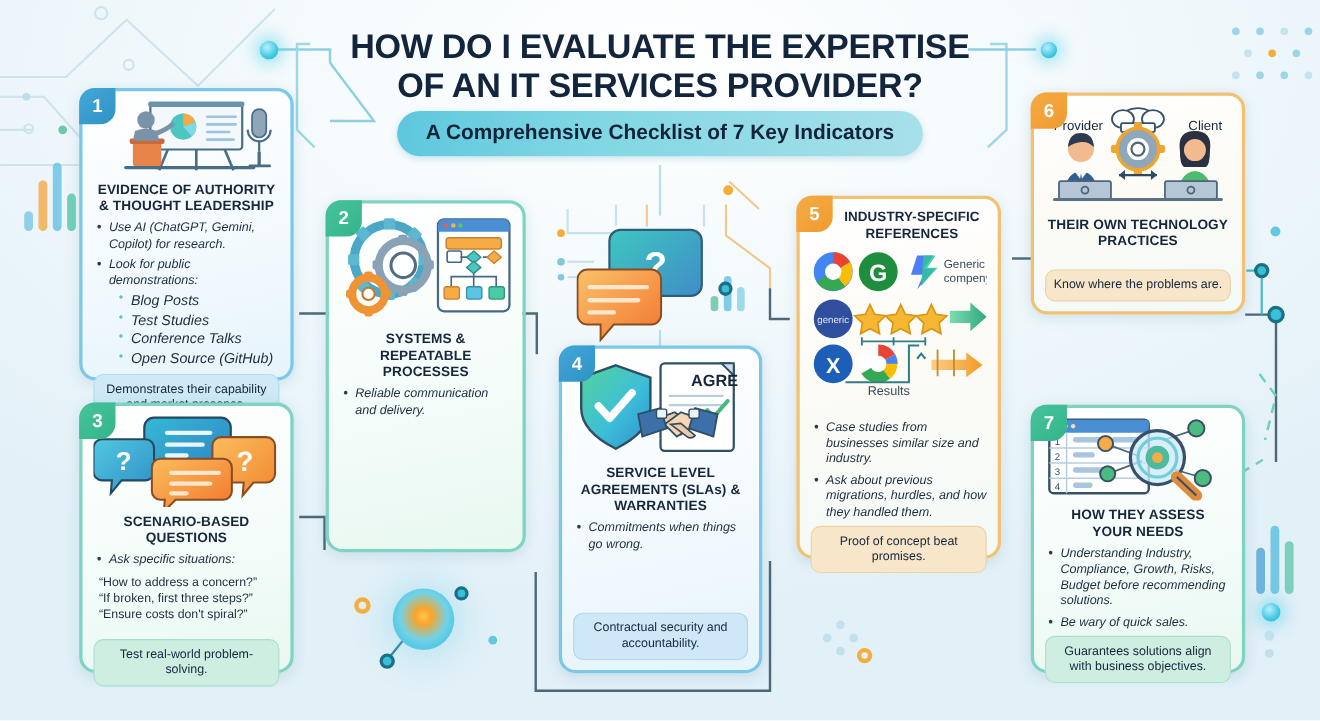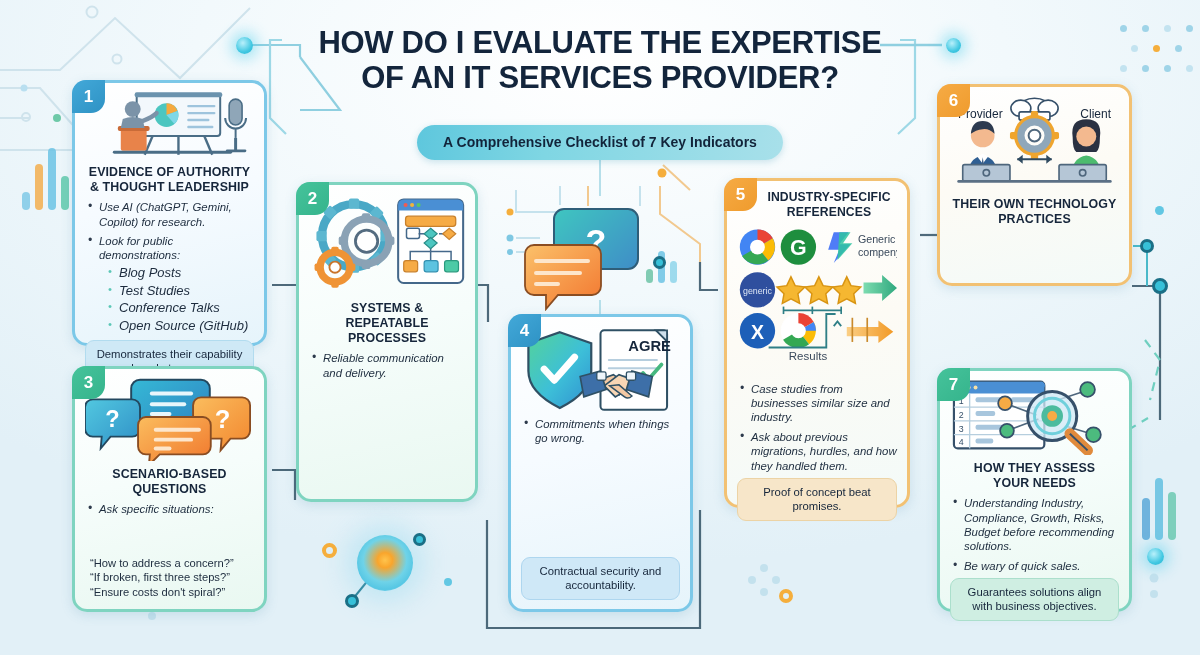--- a/index.html
+++ b/index.html
@@ -46,24 +46,24 @@
   
   .title-wrap {
     position: absolute; left: 50%; transform: translateX(-50%);
     top: 26px; width: 660px; text-align: center; z-index: 6;
   }
   .title-wrap h1 {
     font-size: 31px; line-height: 1.12; letter-spacing: -.3px;
     color: #13253c; font-weight: 700;
   }
   .subtitle-pill {
-    display: inline-block; margin-top: 30px;
+    display: inline-block; margin-top: 6px;
     padding: 9px 26px 10px; border-radius: 22px;
     background: linear-gradient(95deg, #5ec7dd 0%, #7fd6e3 35%, #a8e0ea 100%);
-    color: #12243a; font-size: 14px; font-weight: 700;
+    color: #12243a; font-size: 19px; font-weight: 700;
     box-shadow: 0 2px 7px rgba(60,150,180,.25);
   }
 
   
   .card {
     position: absolute; border-radius: 15px; z-index: 5;
     background: linear-gradient(168deg, #ffffff 0%, #fbfeff 45%, #eefaf8 100%);
     border: 3px solid #8fd6e8;
     box-shadow: 0 3px 12px rgba(70,140,170,.18);
     padding: 8px 10px 9px;
@@ -450,20 +450,21 @@
     <ul class="bullets">
       <li>
         <span>Ask specific situations:</span>
       </li>
     </ul>
     <div class="quote-lines">
       <div>“How to address a concern?”</div>
       <div>“If broken, first three steps?”</div>
       <div>“Ensure costs don't spiral?”</div>
     </div>
+    <div class="footnote green" style="margin-top:14px;">Test real-world problem-solving.</div>
   </div>
 
   <div class="card blue" style="left:508px; top:314px; width:185px; height:298px;">
     <div class="badge blue">4</div>
     <div class="art">
       <svg width="172" height="92" viewBox="0 0 172 92">
         <path d="M42,4 L76,16 V46 c0,20 -18,32 -34,40 C26,78 8,66 8,46 V16 Z" fill="url(#shg)" stroke="#2f5064" stroke-width="2.4"></path>
         <path d="M25,44 l11,12 l22,-25" fill="none" stroke="#ffffff" stroke-width="7.5" stroke-linecap="round" stroke-linejoin="round"></path>
         <rect x="86" y="2" width="72" height="86" rx="4" fill="#ffffff" stroke="#2f5064" stroke-width="2.2"></rect>
         <path d="M146,2 h12 v12 z" fill="#cfe0ec" stroke="#2f5064" stroke-width="2"></path>
@@ -483,20 +484,23 @@
         <rect x="114" y="47" width="10" height="9" rx="2" fill="#eef5fa" stroke="#2f5064" stroke-width="1.4"></rect>
         <defs>
           <linearGradient id="shg" x1="0" y1="0" x2="1" y2="1">
             <stop offset="0%" stop-color="#54d39a"></stop>
               <stop offset="55%" stop-color="#3dbfd8"></stop>
               <stop offset="100%" stop-color="#2f8fd0"></stop>
           </linearGradient>
         </defs>
       </svg>
     </div>
+    <div class="c-title">SERVICE LEVEL
+AGREEMENTS (SLAs) &amp;
+WARRANTIES</div>
     <ul class="bullets">
       <li>
         <span>Commitments when things go wrong.</span>
       </li>
     </ul>
     <div class="footnote blue">Contractual security and accountability.</div>
   </div>
 
   <div class="card orange" style="left:724px; top:178px; width:186px; height:330px; padding-top:6px;">
     <div class="badge orange">5</div>
@@ -608,20 +612,21 @@
         <path d="M132,92 q2,-24 18,-26 q16,2 18,26 z" fill="#4cbb6e"></path>
         <rect x="120" y="76" width="52" height="18" rx="2" fill="#b5c6d6" stroke="#4e667c" stroke-width="1.8"></rect>
         <circle cx="146" cy="85" r="3.5" fill="none" stroke="#4e667c" stroke-width="1.8"></circle>
         <rect x="8" y="93" width="170" height="3" rx="1.5" fill="#5b7085"></rect>
       </svg>
       <span style="position:absolute; left:8px; top:16px; font-size:12px; color:#16263b;">Provider</span>
       <span style="position:absolute; right:8px; top:16px; font-size:12px; color:#16263b;">Client</span>
     </div>
     <div class="c-title">THEIR OWN TECHNOLOGY
 PRACTICES</div>
+    <div class="footnote orange">Know where the problems are.</div>
   </div>
 
   <div class="card green" style="left:937px; top:368px; width:195px; height:244px;">
     <div class="badge green">7</div>
     <div class="art">
       <svg width="172" height="76" viewBox="0 0 172 76">
         <rect x="4" y="2" width="92" height="68" rx="4" fill="#ffffff" stroke="#36506a" stroke-width="2.2"></rect>
         <path d="M4,8 a4,4 0 0 1 4,-6 h84 a4,4 0 0 1 4,6 v6 h-92 z" fill="#4a8fd4"></path>
         <circle cx="12" cy="8" r="2" fill="#f6e0a8"></circle>
           <circle cx="19" cy="8" r="2" fill="#f6e0a8"></circle>

